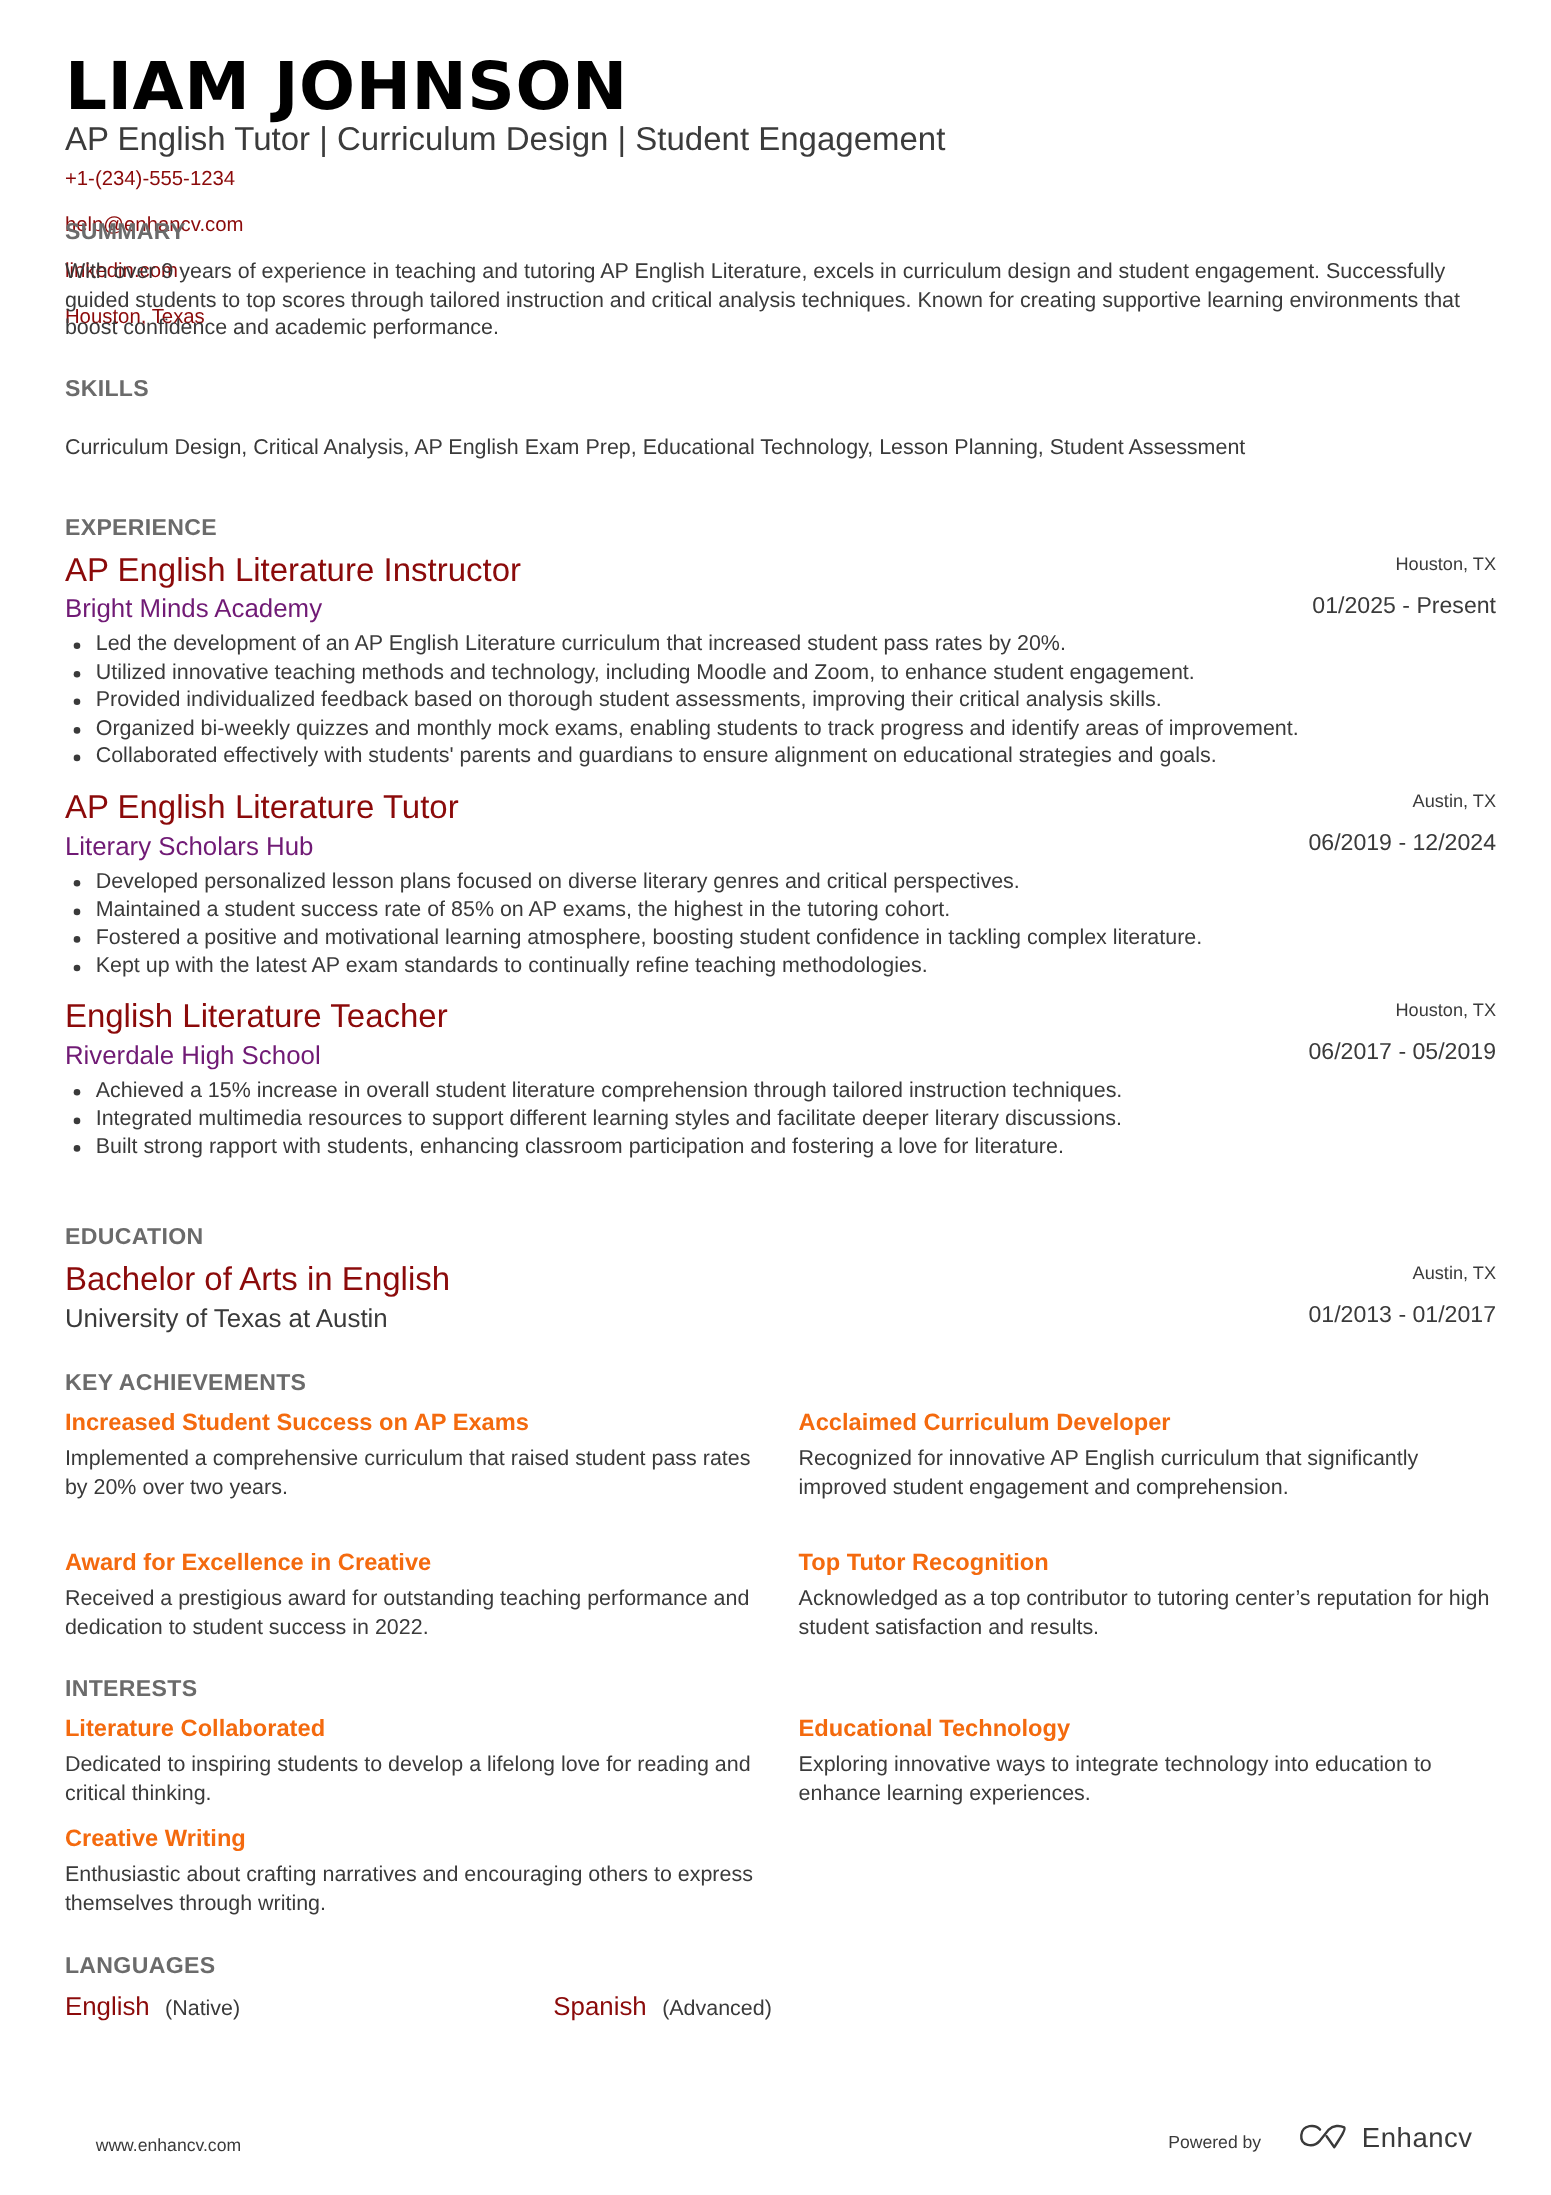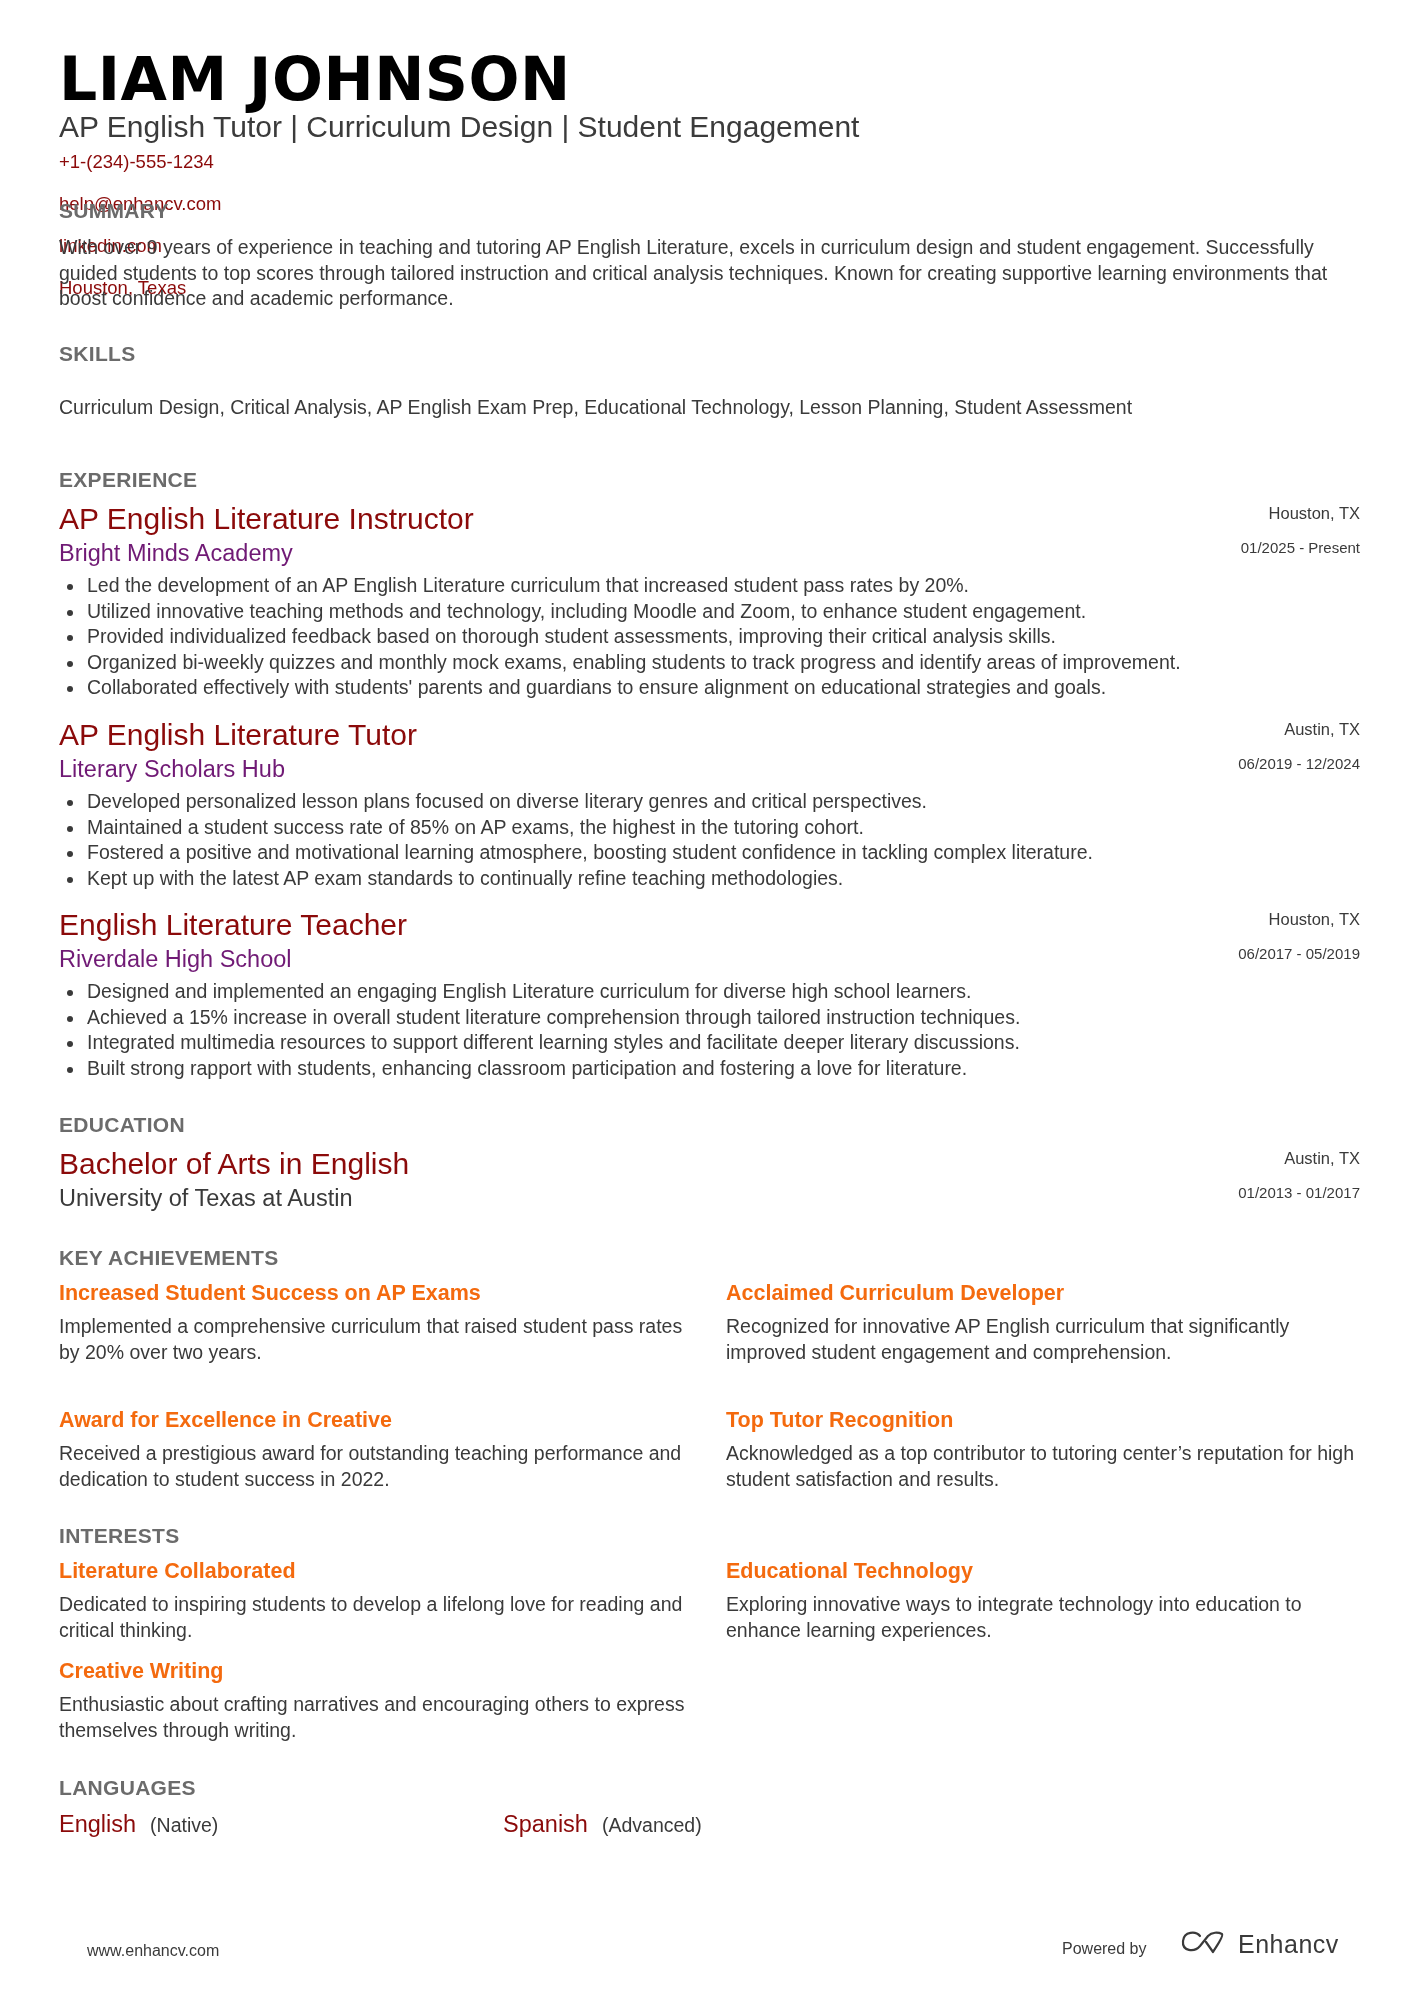--- a/index.html
+++ b/index.html
@@ -24,21 +24,21 @@
     color: #6b6b6b; letter-spacing: 0.3px; text-transform: uppercase; white-space: nowrap;
   }
   .body-text { font-size: 19.5px; line-height: 25.6px; color: #3a3a3a; }
   .summary { position: absolute; left: 0; top: 235px; width: 1300px; }
   .skills { position: absolute; left: 0; top: 396px; font-size: 19.5px; white-space: nowrap; }
 
   .job { position: absolute; left: 0; width: 1301px; }
   .job-title { position: absolute; left: 0; top: 0; font-size: 30px; color: #8b0a0a; white-space: nowrap; }
   .job-company { position: absolute; left: 0; top: 38px; font-size: 23.5px; color: #701a75; white-space: nowrap; }
   .job-loc { position: absolute; right: 0; top: 2px; font-size: 16.5px; color: #3a3a3a; white-space: nowrap; }
-  .job-date { position: absolute; right: 0; top: 37px; font-size: 15px; color: #3a3a3a; white-space: nowrap; text-align: center; }
+  .job-date { position: absolute; right: 0; top: 37px; font-size: 21px; color: #3a3a3a; white-space: nowrap; text-align: center; }
   .bullets { position: absolute; left: 0; top: 71px; margin: 0; padding: 0; list-style: none; }
   .bullets li {
     position: relative; padding-left: 28px; font-size: 19.5px; line-height: 25.6px;
     white-space: nowrap; color: #3a3a3a;
   }
   .bullets li::before {
     content: ""; position: absolute; left: 8px; top: 11px; width: 6px; height: 6px;
     border-radius: 50%; background: #3a3a3a;
   }
   .edu-school { position: absolute; left: 0; top: 38px; font-size: 23.5px; color: #3a3a3a; white-space: nowrap; }
@@ -104,21 +104,20 @@
       <li>Kept up with the latest AP exam standards to continually refine teaching methodologies.</li>
     </ul>
   </div>
 
   <div class="job" style="top:908px">
     <div class="job-title">English Literature Teacher</div>
     <div class="job-company">Riverdale High School</div>
     <div class="job-loc">Houston, TX</div>
     <div class="job-date">06/2017 - 05/2019</div>
     <ul class="bullets">
-      <li>Designed and implemented an engaging English Literature curriculum for diverse high school learners.</li>
       <li>Achieved a 15% increase in overall student literature comprehension through tailored instruction techniques.</li>
       <li>Integrated multimedia resources to support different learning styles and facilitate deeper literary discussions.</li>
       <li>Built strong rapport with students, enhancing classroom participation and fostering a love for literature.</li>
     </ul>
   </div>
 
   <div class="sec-title" style="top:1113px">EDUCATION</div>
   <div class="job" style="top:1147px">
     <div class="job-title">Bachelor of Arts in English</div>
     <div class="edu-school">University of Texas at Austin</div>

